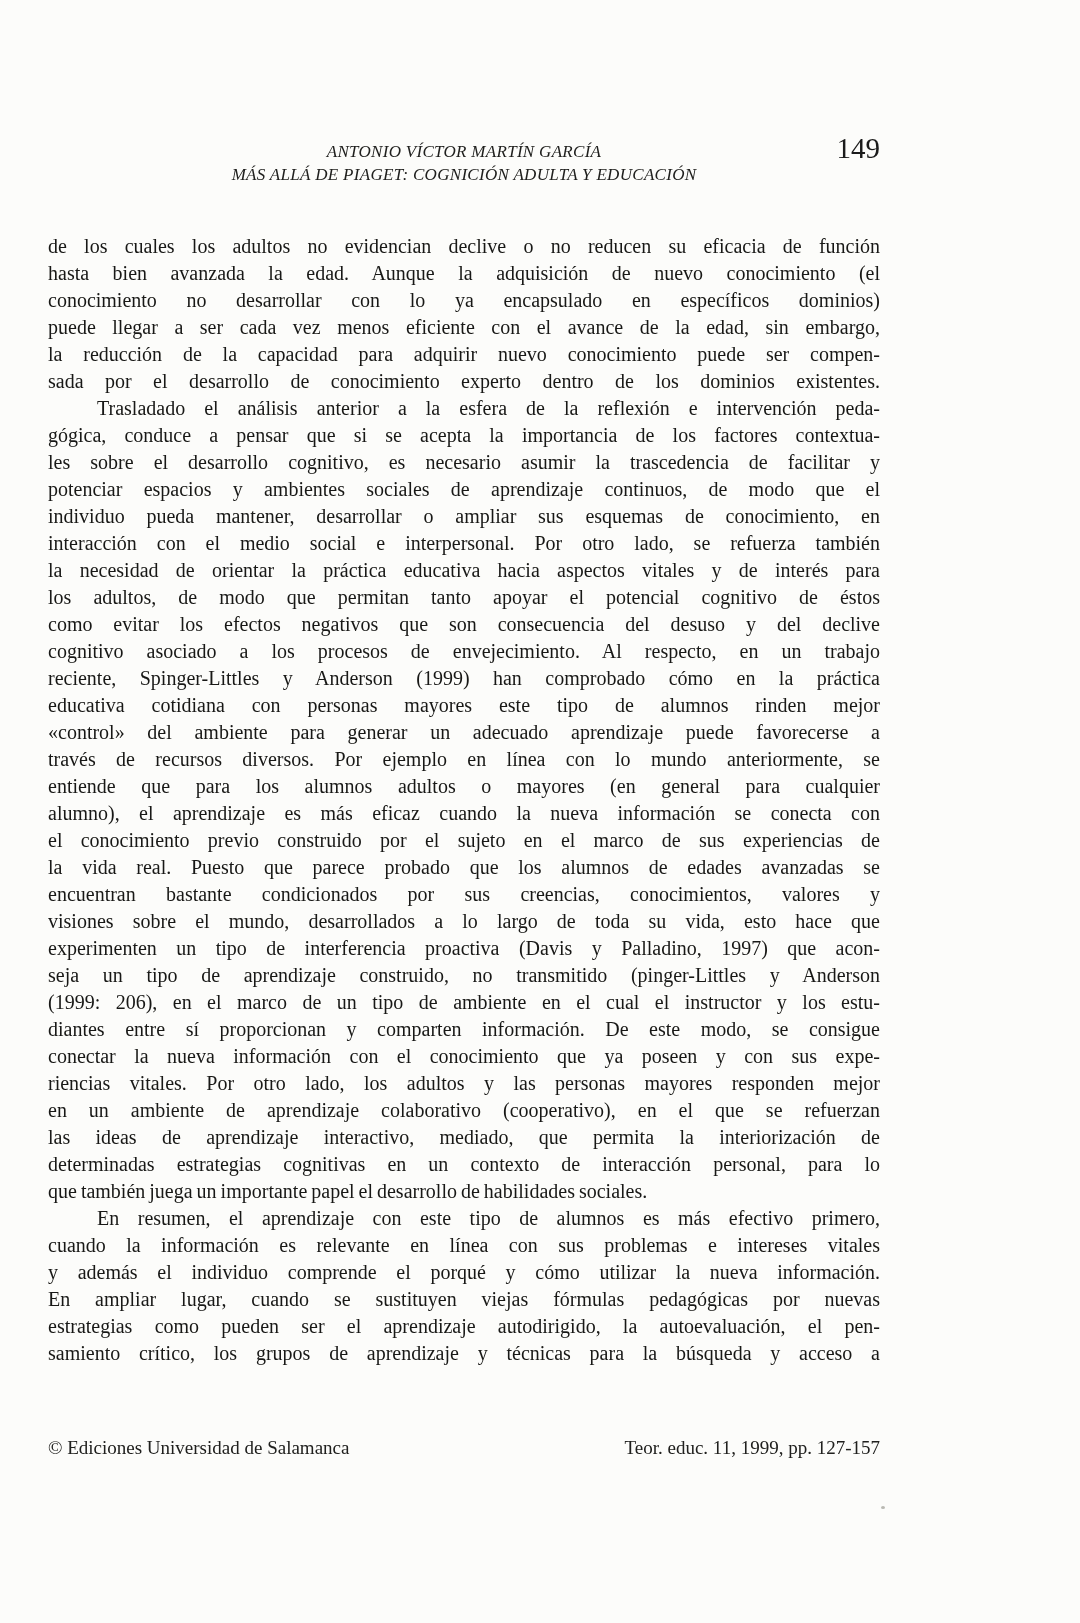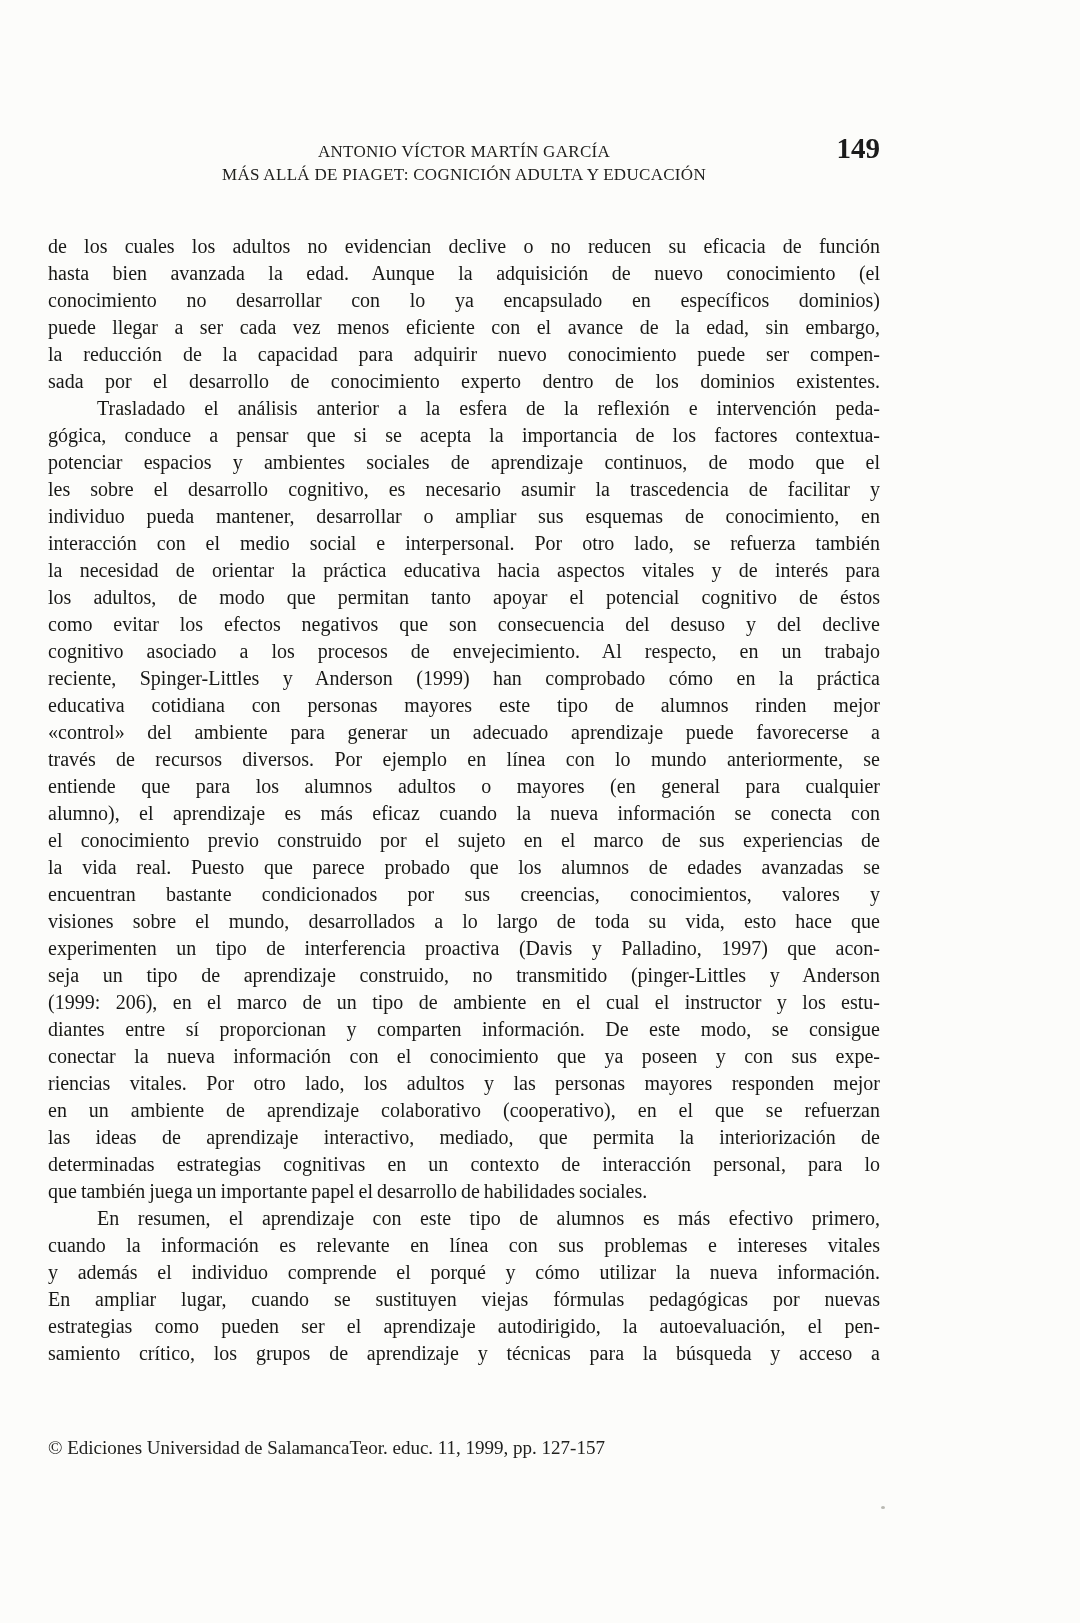--- a/index.html
+++ b/index.html
@@ -20,29 +20,29 @@
   .running-head {
     position: absolute;
     top: 140px;
     left: 48px;
     width: 832px;
     text-align: center;
     font-size: 17px;
     line-height: 23px;
     letter-spacing: 0.3px;
     color: #20201e;
+    font-style: italic;
   }
   .page-number {
     position: absolute;
     top: 132px;
     right: 200px;
     font-size: 29px;
     line-height: 32px;
     color: #1b1b1b;
-    font-weight: bold;
   }
   
   .article-body {
     position: absolute;
     top: 233px;
     left: 48px;
     width: 832px;
     font-size: 20px;
     color: #181816;
     word-spacing: -1px;
@@ -57,21 +57,21 @@
   .line.indent { text-indent: 49px; }
   .line.natural { text-align-last: left; }
   .it { }
   
   .footer {
     position: absolute;
     top: 1436px;
     left: 48px;
     width: 832px;
     display: flex;
-    justify-content: flex-start;
+    justify-content: space-between;
     font-size: 19px;
     line-height: 24px;
     color: #20201e;
   }
   
   .speck {
     position: absolute;
     left: 881px;
     top: 1506px;
     width: 4px;
@@ -94,22 +94,22 @@
 
   <div class="article-body">
       <div class="line"><span>de los cuales los adultos no evidencian declive o no reducen su eficacia de función</span></div>
       <div class="line"><span>hasta bien avanzada la edad. Aunque la adquisición de nuevo conocimiento (el</span></div>
       <div class="line"><span>conocimiento no desarrollar con lo ya encapsulado en específicos dominios)</span></div>
       <div class="line"><span>puede llegar a ser cada vez menos eficiente con el avance de la edad, sin embargo,</span></div>
       <div class="line"><span>la reducción de la capacidad para adquirir nuevo conocimiento puede ser compen-</span></div>
       <div class="line"><span>sada por el desarrollo de conocimiento experto dentro de los dominios existentes.</span></div>
       <div class="line indent"><span>Trasladado el análisis anterior a la esfera de la reflexión e intervención peda-</span></div>
       <div class="line"><span>gógica, conduce a pensar que si se acepta la importancia de los factores contextua-</span></div>
+      <div class="line"><span>les sobre el desarrollo cognitivo, es necesario asumir la trascedencia de facilitar y</span></div>
       <div class="line"><span>potenciar espacios y ambientes sociales de aprendizaje continuos, de modo que el</span></div>
-      <div class="line"><span>les sobre el desarrollo cognitivo, es necesario asumir la trascedencia de facilitar y</span></div>
       <div class="line"><span>individuo pueda mantener, desarrollar o ampliar sus esquemas de conocimiento, en</span></div>
       <div class="line"><span>interacción con el medio social e interpersonal. Por otro lado, se refuerza también</span></div>
       <div class="line"><span>la necesidad de orientar la práctica educativa hacia aspectos vitales y de interés para</span></div>
       <div class="line"><span>los adultos, de modo que permitan tanto apoyar el potencial cognitivo de éstos</span></div>
       <div class="line"><span>como evitar los efectos negativos que son consecuencia del </span><span class="it">desuso</span><span> y del declive</span></div>
       <div class="line"><span>cognitivo asociado a los procesos de envejecimiento. Al respecto, en un trabajo</span></div>
       <div class="line"><span>reciente, Spinger-Littles y Anderson (1999) han comprobado cómo en la práctica</span></div>
       <div class="line"><span>educativa cotidiana con personas mayores este tipo de alumnos rinden mejor</span></div>
       <div class="line"><span>«control» del ambiente para generar un adecuado aprendizaje puede favorecerse a</span></div>
       <div class="line"><span>través de recursos diversos. Por ejemplo en línea con lo mundo anteriormente, se</span></div>

